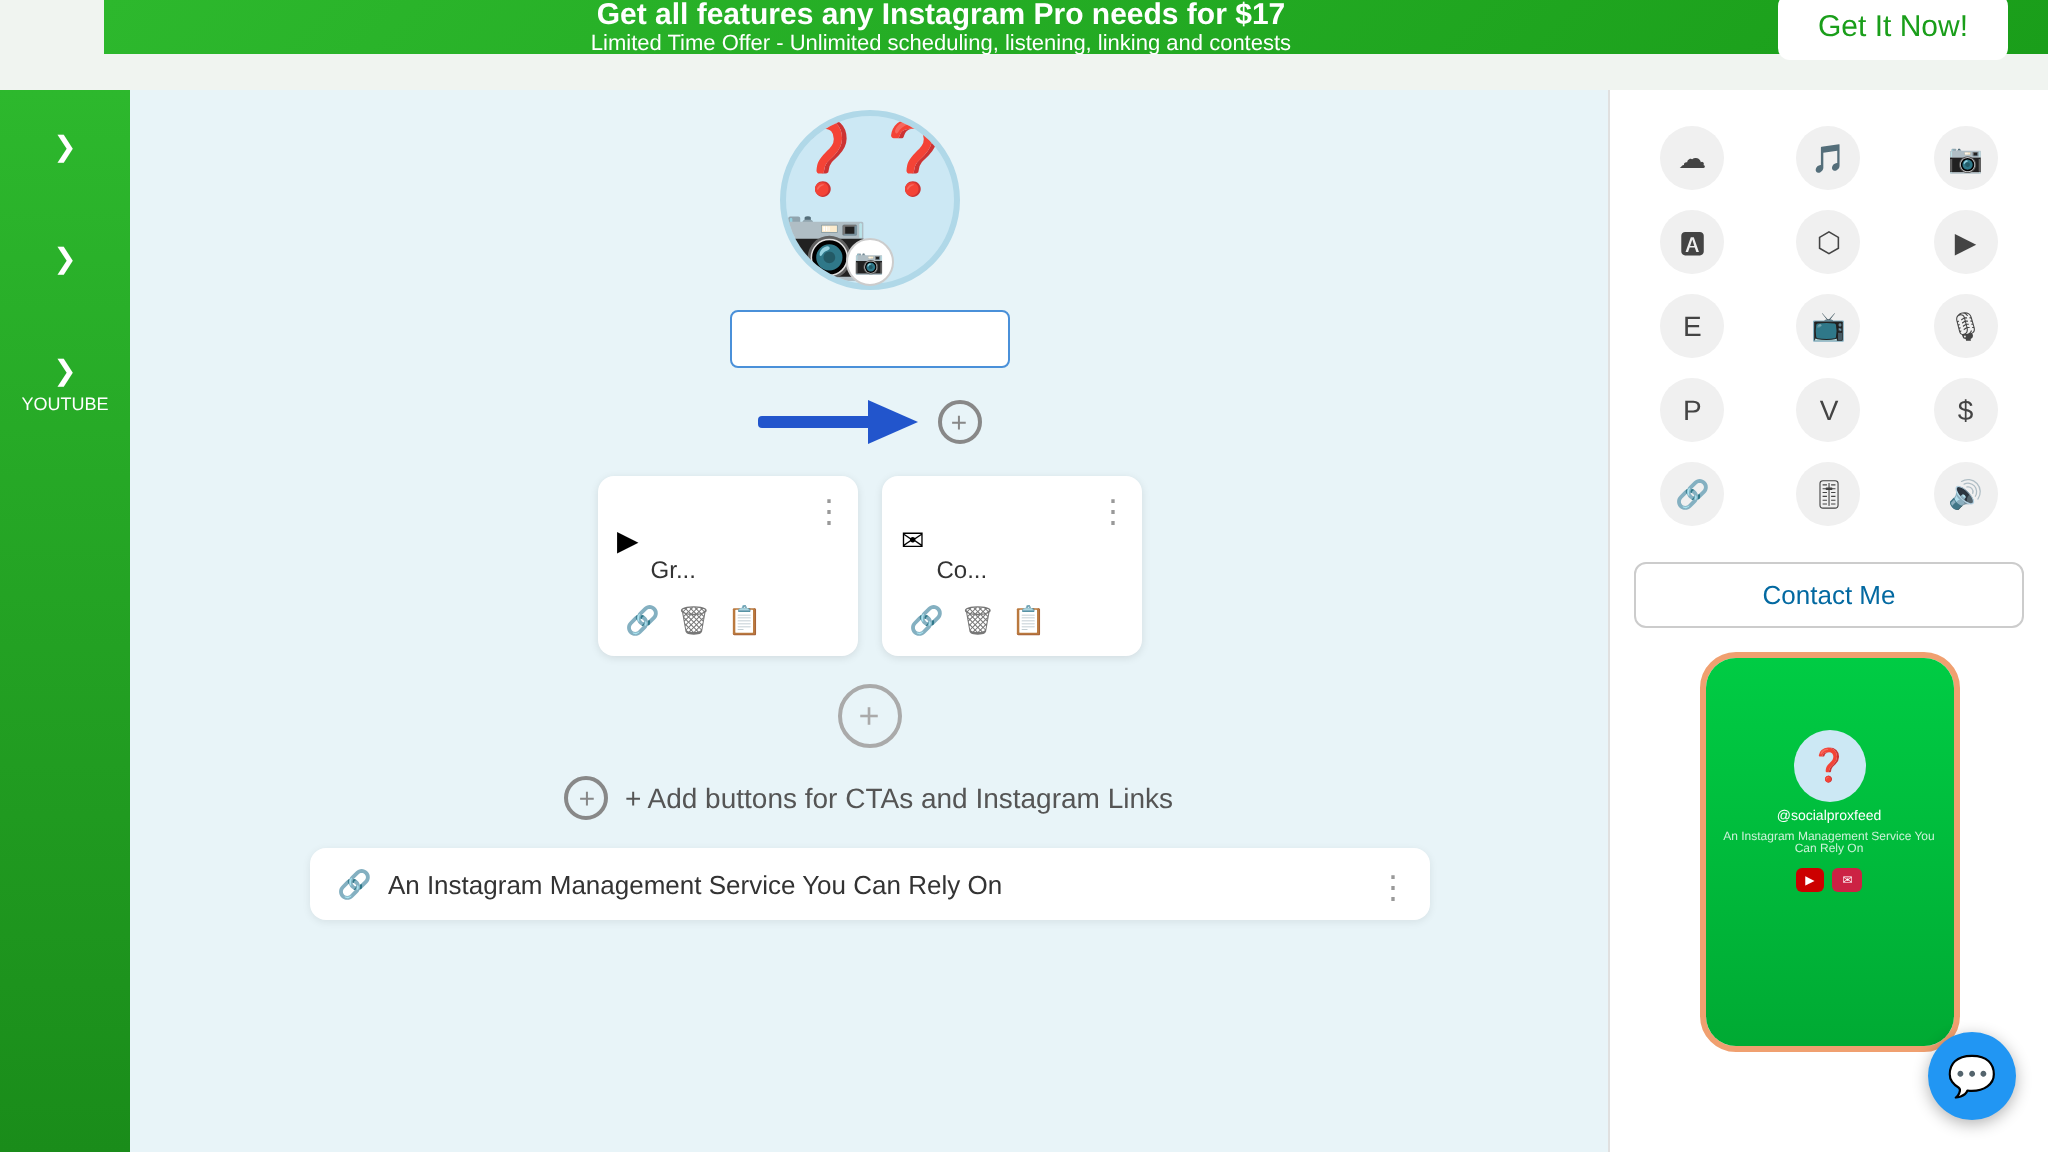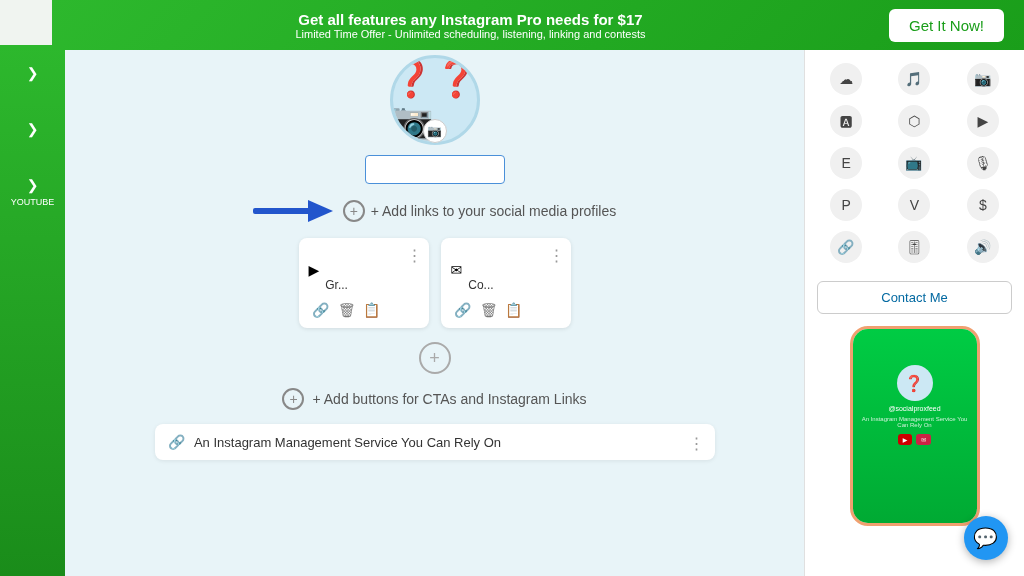--- a/index.html
+++ b/index.html
@@ -2,21 +2,21 @@
 <html><head>
   <meta charset="utf-8">
   <style>
     * { box-sizing: border-box; margin: 0; padding: 0; }
     body { font-family: Arial, sans-serif; background: #f0f4f0; width: 1024px; height: 576px; overflow: hidden; position: relative; }
 
     
     .top-banner {
       position: absolute;
       top: 0; left: 13px; right: 0;
-      height: 50px;
+      height: 27px;
       background: linear-gradient(135deg, #2db82d, #1a9e1a);
       display: flex;
       align-items: center;
       justify-content: center;
       z-index: 100;
       margin-left: 39px;
     }
     .banner-text-container {
       display: flex;
       flex-direction: column;
@@ -452,21 +452,20 @@
     <input class="name-input" type="text" placeholder="" style="">
 
     <div class="add-social-row">
 
       <svg class="blue-arrow" viewBox="0 0 80 22" xmlns="http://www.w3.org/2000/svg">
         <rect x="0" y="8" width="58" height="6" fill="#2255cc" rx="2"></rect>
         <polygon points="55,0 80,11 55,22" fill="#2255cc"></polygon>
       </svg>
       <button class="add-social-btn">
         <div class="plus-circle">+</div>
-        <span>+ Add links to your social media profiles</span>
       </button>
     </div>
 
     <div class="social-cards">
 
       <div class="social-card">
         <div class="card-header">
           <span class="card-icon">▶</span>
           <span class="card-title">Gr...</span>
         </div>

